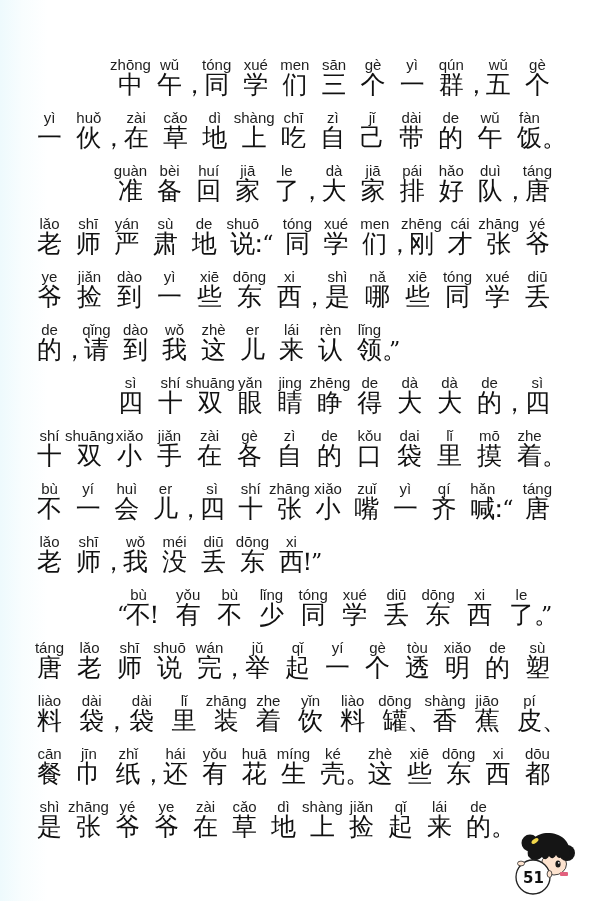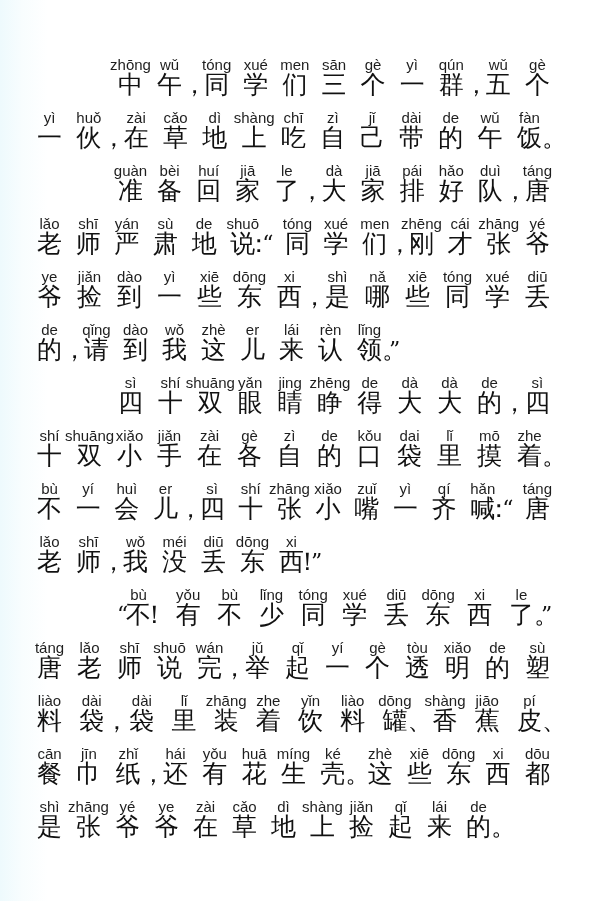--- a/index.html
+++ b/index.html
@@ -1728,14 +1728,38 @@
             </span>
 
               <span class="pm trail" data-ch="。"><span class="g">。</span></span>
 
           </span>
 
       </div>
 
   </div>
 
+  <div class="badge">
+    <svg width="72" height="75" viewBox="0 0 72 75">
+
+      <ellipse cx="46" cy="38" rx="12.5" ry="11" fill="#fde3cf" stroke="#2a2a2a" stroke-width="0.9"></ellipse>
+
+      <circle cx="22" cy="17" r="8.5" fill="#151515"></circle>
+      <circle cx="59" cy="27" r="8" fill="#151515"></circle>
+
+      <path d="M20 30 C18 14 30 6 42 7 C55 8 63 17 62 30 C60 33 57 32 55 29 C53 33 50 33 48 29 C46 33 43 33 41 30 C39 34 36 34 34 31 C31 34 27 35 24 34 Z" fill="#151515"></path>
+
+      <ellipse cx="27" cy="15" rx="4" ry="2" fill="#f1d64a" transform="rotate(-35 27 15)"></ellipse>
+
+      <ellipse cx="50" cy="38" rx="2.6" ry="3.6" fill="#1a1a1a"></ellipse>
+      <circle cx="50.8" cy="36.8" r="0.9" fill="#ffffff"></circle>
+
+      <rect x="52" y="46" width="8" height="4" rx="1" fill="#e2607d"></rect>
+
+      <circle cx="25" cy="51" r="17" fill="#ffffff" stroke="#222222" stroke-width="1.3"></circle>
+
+      <ellipse cx="13" cy="37.5" rx="3.5" ry="2.4" fill="#fde3cf" stroke="#2a2a2a" stroke-width="0.8"></ellipse>
+      <ellipse cx="41.5" cy="48" rx="2.4" ry="3.4" fill="#fde3cf" stroke="#2a2a2a" stroke-width="0.8"></ellipse>
+      <text x="25.5" y="56.5" text-anchor="middle" font-family="DejaVu Sans, sans-serif" font-size="15" font-weight="bold" fill="#111111">51</text>
+    </svg>
+  </div>
 
 </div>
 
 </body></html>

